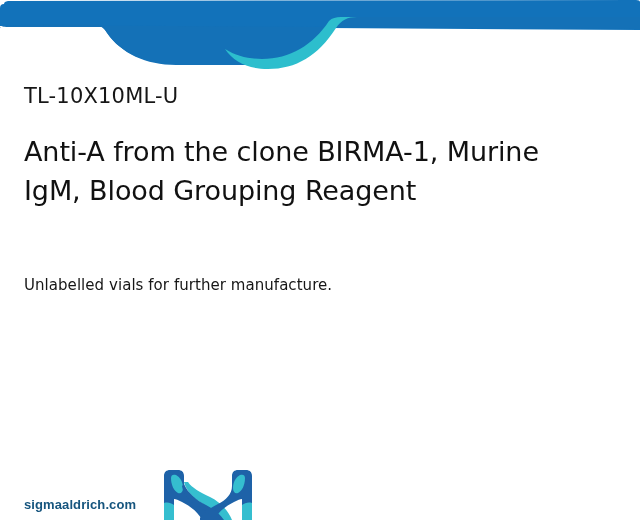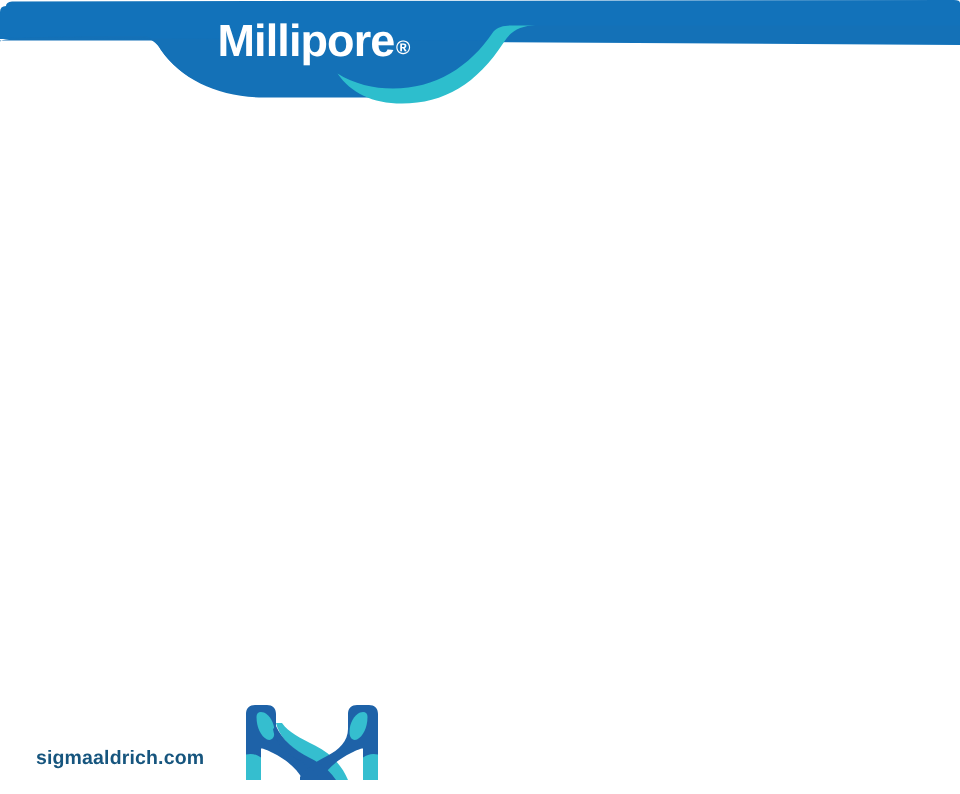--- a/index.html
+++ b/index.html
@@ -158,23 +158,29 @@
                C104,28 100,25 95,25 Z"></path>
 
       <path fill="#2DBECD" d="M357,17
                C348,17 341,20 336,28
                C318,56 296,69 268,69
                C248,69 234,62 225,49
                C236,56 249,59 262,59
                C290,59 313,45 329,21
                C332,18 336,17 341,17 Z"></path>
     </svg>
-    <div class="brand-wordmark"><span>Millipore</span><span class="brand-reg">®</span></div>
   </div>
 
+  <div class="content">
+    <div class="product-code">TL-10X10ML-U</div>
+
+    <h1 class="product-title">Anti-A from the clone BIRMA-1, Murine IgM, Blood Grouping Reagent</h1>
+
+    <p class="product-desc">Unlabelled vials for further manufacture.</p>
+  </div>
 
   <div class="footer">
     <div class="footer-url">sigmaaldrich.com</div>
 
     <div class="footer-logo">
       <svg viewBox="0 0 100 58">
 
         <path fill="#1E62A8" d="M6,10 C6,6 8.5,4 12,4 L20,4 C23.5,4 26,6 26,10
                  L26,20 C26,28 32,34 40,38
                  C48,42 54,46 58,52

